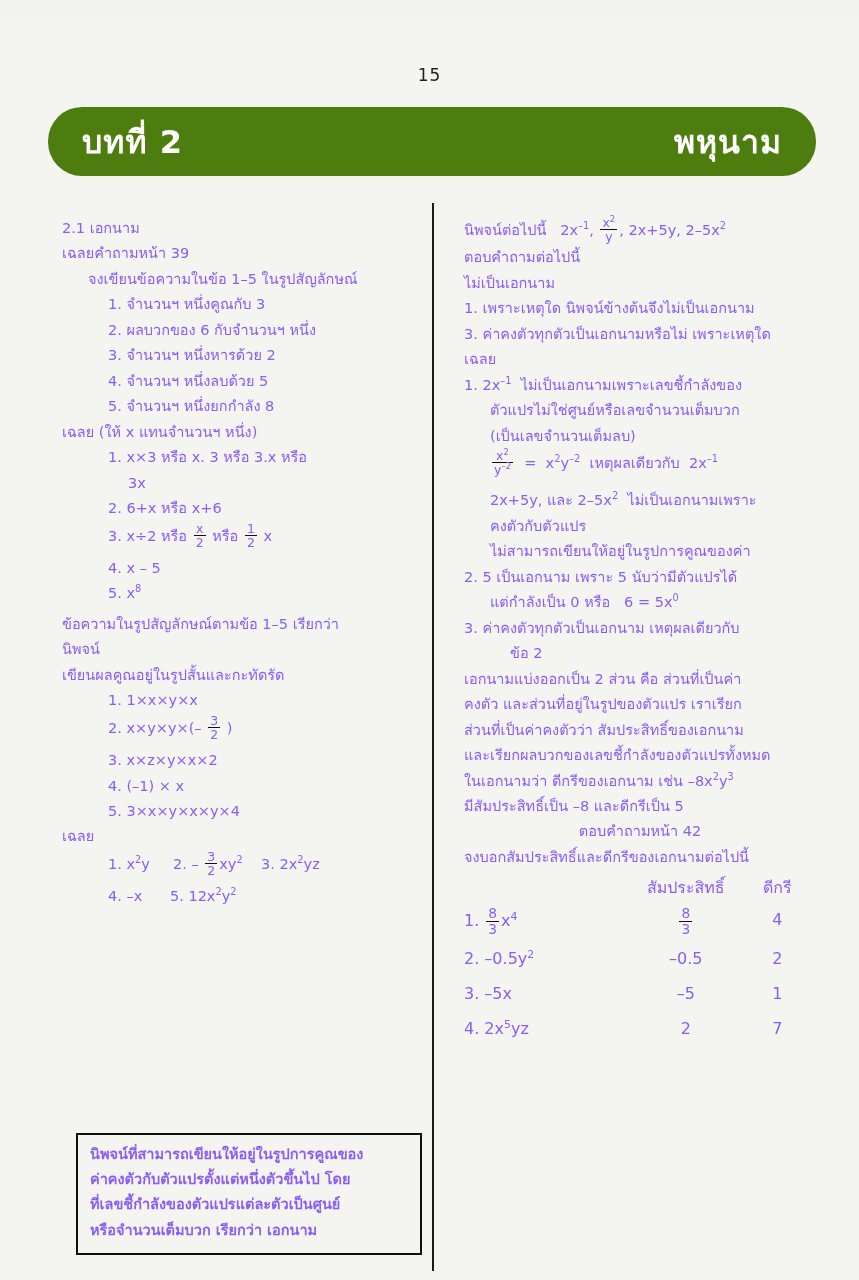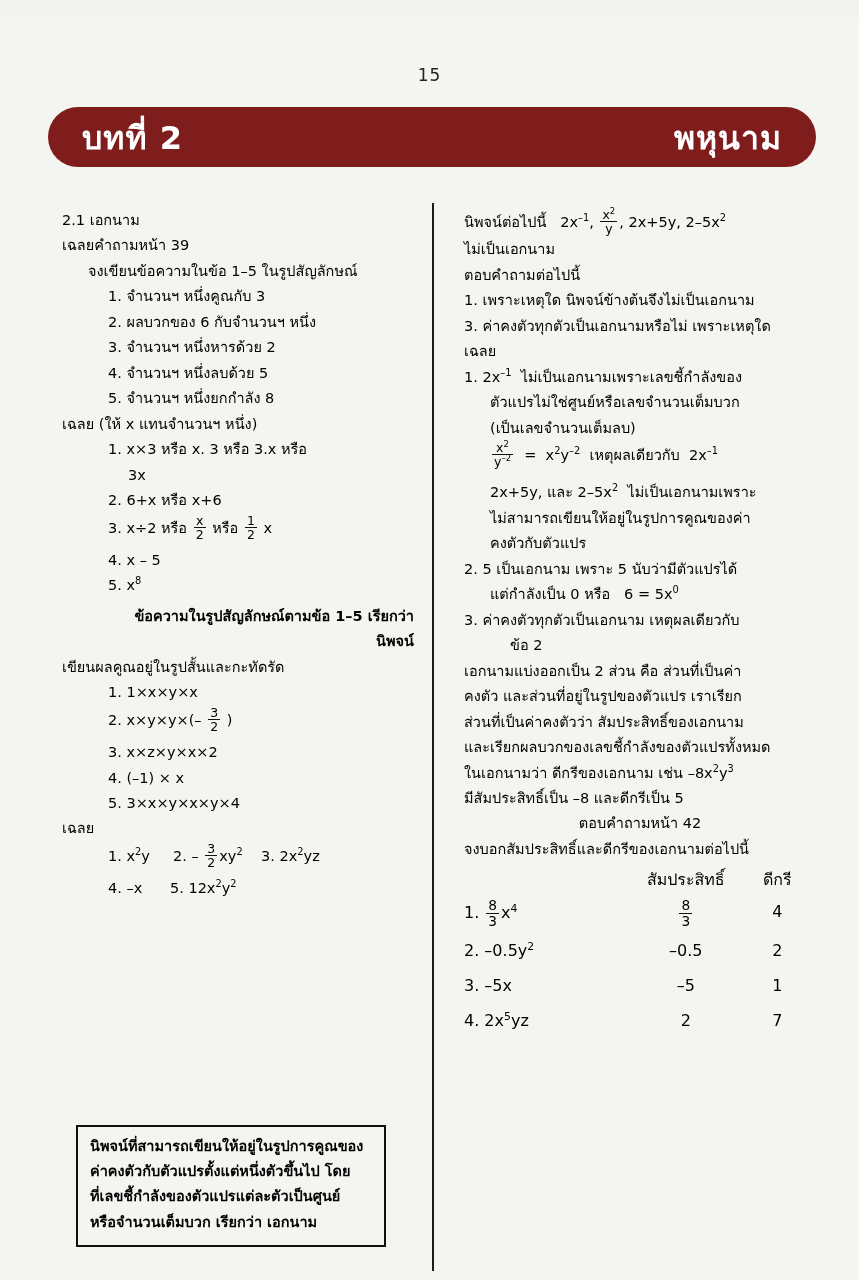--- a/index.html
+++ b/index.html
@@ -32,22 +32,22 @@
     font-size: 17px;
     letter-spacing: 1px;
     color: #222;
   }
   
   .chapter-banner {
     position: absolute;
     top: 90px;
     left: 48px;
     width: 768px;
-    height: 60px;
-    background: #7f1d1d;
+    height: 69px;
+    background: #4d7c0f;
     border-radius: 34px;
     display: flex;
     align-items: center;
     justify-content: space-between;
     padding: 0 34px;
     box-sizing: border-box;
   }
   .chapter-banner .ch-left {
     color: #fff;
     font-size: 32px;
@@ -63,44 +63,44 @@
   
   .columns {
     position: absolute;
     top: 192px;
     left: 48px;
     width: 772px;
     height: 1060px;
   }
   .col {
     position: absolute;
-    top: 0;
+    top: 8px;
     width: 352px;
     font-size: 14.5px;
     line-height: 1.62;
-    color: #000000;
+    color: #8b5cf6;
   }
   .col-left { left: 14px; }
   .col-right { left: 416px; }
   .divider {
     position: absolute;
     left: 384px;
     top: -6px;
     width: 2px;
     height: 1068px;
     background: #1b1b1b;
   }
   p.line {
     margin: 0 0 2px 0;
     white-space: normal;
   }
   .indent1 { padding-left: 26px; }
   .indent2 { padding-left: 46px; }
   .indent3 { padding-left: 66px; }
-  .bold { font-weight: bold; text-align: right; }
+  .bold { font-weight: normal; }
   .gap-sm { height: 5px; }
   .gap-md { height: 10px; }
   sup {
     font-size: 0.68em;
     vertical-align: super;
     line-height: 0;
   }
   .frac {
     display: inline-block;
     vertical-align: middle;
@@ -111,21 +111,21 @@
     position: relative;
     top: -1px;
   }
   .frac .num { display: block; padding: 0 2px; }
   .frac .den { display: block; border-top: 1px solid #111; padding: 0 2px; }
   
   .note-box {
     position: absolute;
     left: 14px;
     top: 916px;
-    width: 310px;
+    width: 346px;
     border: 2px solid #101010;
     box-sizing: border-box;
     padding: 8px 10px 9px 12px;
     font-weight: bold;
     font-size: 14.5px;
     line-height: 1.6;
   }
   
   .tbl {
     width: 100%;
@@ -268,22 +268,22 @@
         <span>นิพจน์ต่อไปนี้</span>
         &nbsp;
         <span>2x</span><sup>–1</sup>,
         <span class="frac">
           <span class="num"><span>x</span><sup>2</sup></span>
           <span class="den">y</span>
         </span>,
         <span>2x+5y,</span>
         <span>2–5x</span><sup>2</sup>
       </p>
+      <p class="line">ตอบคำถามต่อไปนี้</p>
       <p class="line">ไม่เป็นเอกนาม</p>
-      <p class="line">ตอบคำถามต่อไปนี้</p>
 
       <p class="line">1. เพราะเหตุใด นิพจน์ข้างต้นจึงไม่เป็นเอกนาม</p>
       <p class="line">3. ค่าคงตัวทุกตัวเป็นเอกนามหรือไม่ เพราะเหตุใด</p>
       <p class="line">เฉลย</p>
 
       <p class="line">
         <span>1. 2x</span><sup>–1</sup>
         &nbsp;<span>ไม่เป็นเอกนามเพราะเลขชี้กำลังของ</span>
       </p>
       <p class="line indent1">ตัวแปรไม่ใช่ศูนย์หรือเลขจำนวนเต็มบวก</p>
@@ -298,22 +298,22 @@
         <span>x</span><sup>2</sup><span>y</span><sup>–2</sup>
         &nbsp;<span>เหตุผลเดียวกับ</span>
         &nbsp;<span>2x</span><sup>–1</sup>
       </p>
 
       <div class="gap-md"></div>
       <p class="line indent1">
         <span>2x+5y, และ  2–5x</span><sup>2</sup>
         &nbsp;<span>ไม่เป็นเอกนามเพราะ</span>
       </p>
+      <p class="line indent1">คงตัวกับตัวแปร</p>
       <p class="line indent1">ไม่สามารถเขียนให้อยู่ในรูปการคูณของค่า</p>
-      <p class="line indent1">คงตัวกับตัวแปร</p>
 
       <p class="line">2. 5 เป็นเอกนาม เพราะ 5 นับว่ามีตัวแปรได้</p>
       <p class="line indent1">
         <span>แต่กำลังเป็น 0 หรือ</span>
         &nbsp;&nbsp;<span>6 = 5x</span><sup>0</sup>
       </p>
 
       <p class="line">3. ค่าคงตัวทุกตัวเป็นเอกนาม เหตุผลเดียวกับ</p>
       <p class="line indent2">ข้อ 2</p>
 

